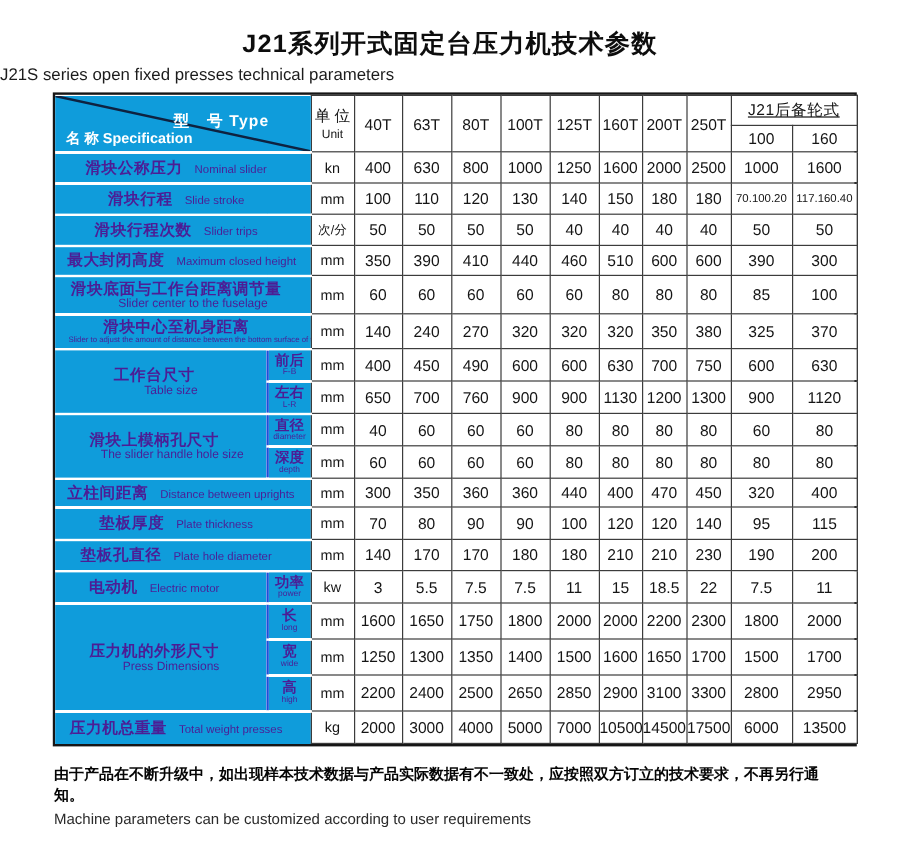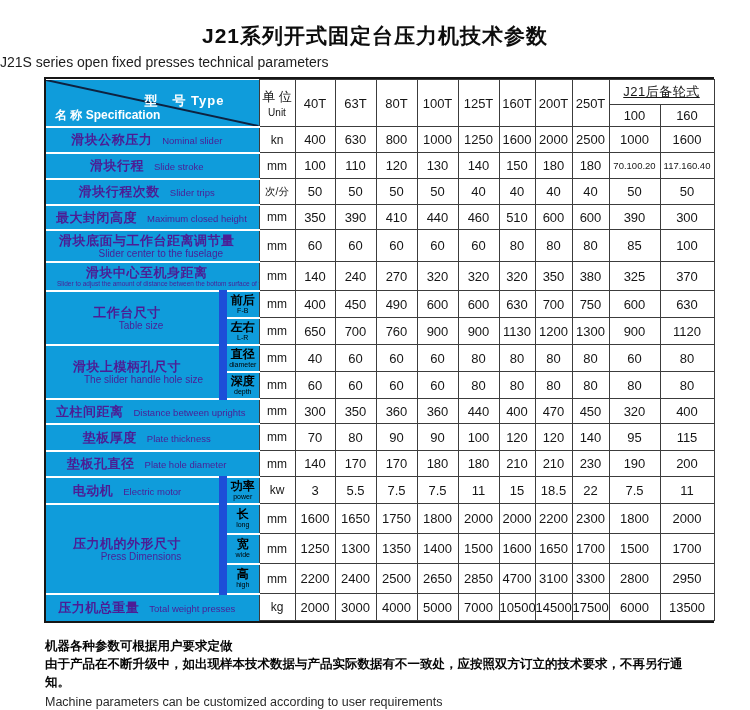--- a/index.html
+++ b/index.html
@@ -34,21 +34,21 @@
   .spec-l { position: absolute; left: 9px; bottom: 2px; color: #fff; font-size: 12px; font-weight: bold; }
 
   .lbl { background: var(--blue); color: #4c1d95; text-align: center; border-bottom: 2px solid #fff; padding: 2px 21px 2px 10px; white-space: nowrap; }
   .lbl .zh { font-size: 13px; font-weight: bold; letter-spacing: 0.5px; }
   .lbl.inline .en { font-size: 9.5px; margin-left: 10px; font-weight: normal; }
   .lbl.stacked .zh, .lbl.stacked-tiny .zh { display: block; line-height: 15px; }
   .lbl.stacked .en { display: block; font-size: 10px; padding-left: 28px; line-height: 11px; }
   .lbl.stacked-tiny .en { display: block; font-size: 6.5px; padding-left: 1px; line-height: 8px; letter-spacing: 0; }
   .lbl.last { border-bottom: none; }
 
-  .sub { background: var(--blue); color: #000000; border-bottom: 2px solid #fff; border-left: 8px solid #1d4ed8; padding: 1px 0; }
+  .sub { background: var(--blue); color: #4c1d95; border-bottom: 2px solid #fff; border-left: 2px solid #1d4ed8; padding: 1px 0; }
   .sub .szh { display: block; font-size: 12px; font-weight: bold; line-height: 13px; }
   .sub .sen { display: block; font-size: 7px; line-height: 8px; }
 
   
   .notes { margin: 14px 0 0 45px; width: 655px; }
   .note.zh { font-size: 12.5px; font-weight: bold; color: #050505; line-height: 18px; }
   .note.en { font-size: 12.5px; color: #2a2a2a; line-height: 18px; }
   .note.en.first { margin-top: 2px; }
 </style>
 </head>
@@ -370,21 +370,21 @@
             <td class="sub">
               <span class="szh">高</span>
               <span class="sen">high</span>
             </td>
             <td class="unit-c">mm</td>
             <td class="val">2200</td>
             <td class="val">2400</td>
             <td class="val">2500</td>
             <td class="val">2650</td>
             <td class="val">2850</td>
-            <td class="val">4700</td>
+            <td class="val">2900</td>
             <td class="val">3100</td>
             <td class="val">3300</td>
             <td class="val">2800</td>
             <td class="val">2950</td>
           </tr>
           <tr style="height:27px">
             <td class="lbl inline last" colspan="2"><span class="zh">压力机总重量</span><span class="en">Total weight presses</span></td>
             <td class="unit-c">kg</td>
             <td class="val">2000</td>
             <td class="val">3000</td>
@@ -395,18 +395,17 @@
             <td class="val">14500</td>
             <td class="val">17500</td>
             <td class="val">6000</td>
             <td class="val">13500</td>
           </tr>
         </tbody>
       </table>
   </div>
 
   <div class="notes">
-    <div class="note zh">机器各种参数可根据用户要求定做</div>
     <div class="note zh">由于产品在不断升级中，如出现样本技术数据与产品实际数据有不一致处，应按照双方订立的技术要求，不再另行通知。</div>
     <div class="note en first">Machine parameters can be customized according to user requirements</div>
 
   </div>
 </div>
 
 </body></html>

